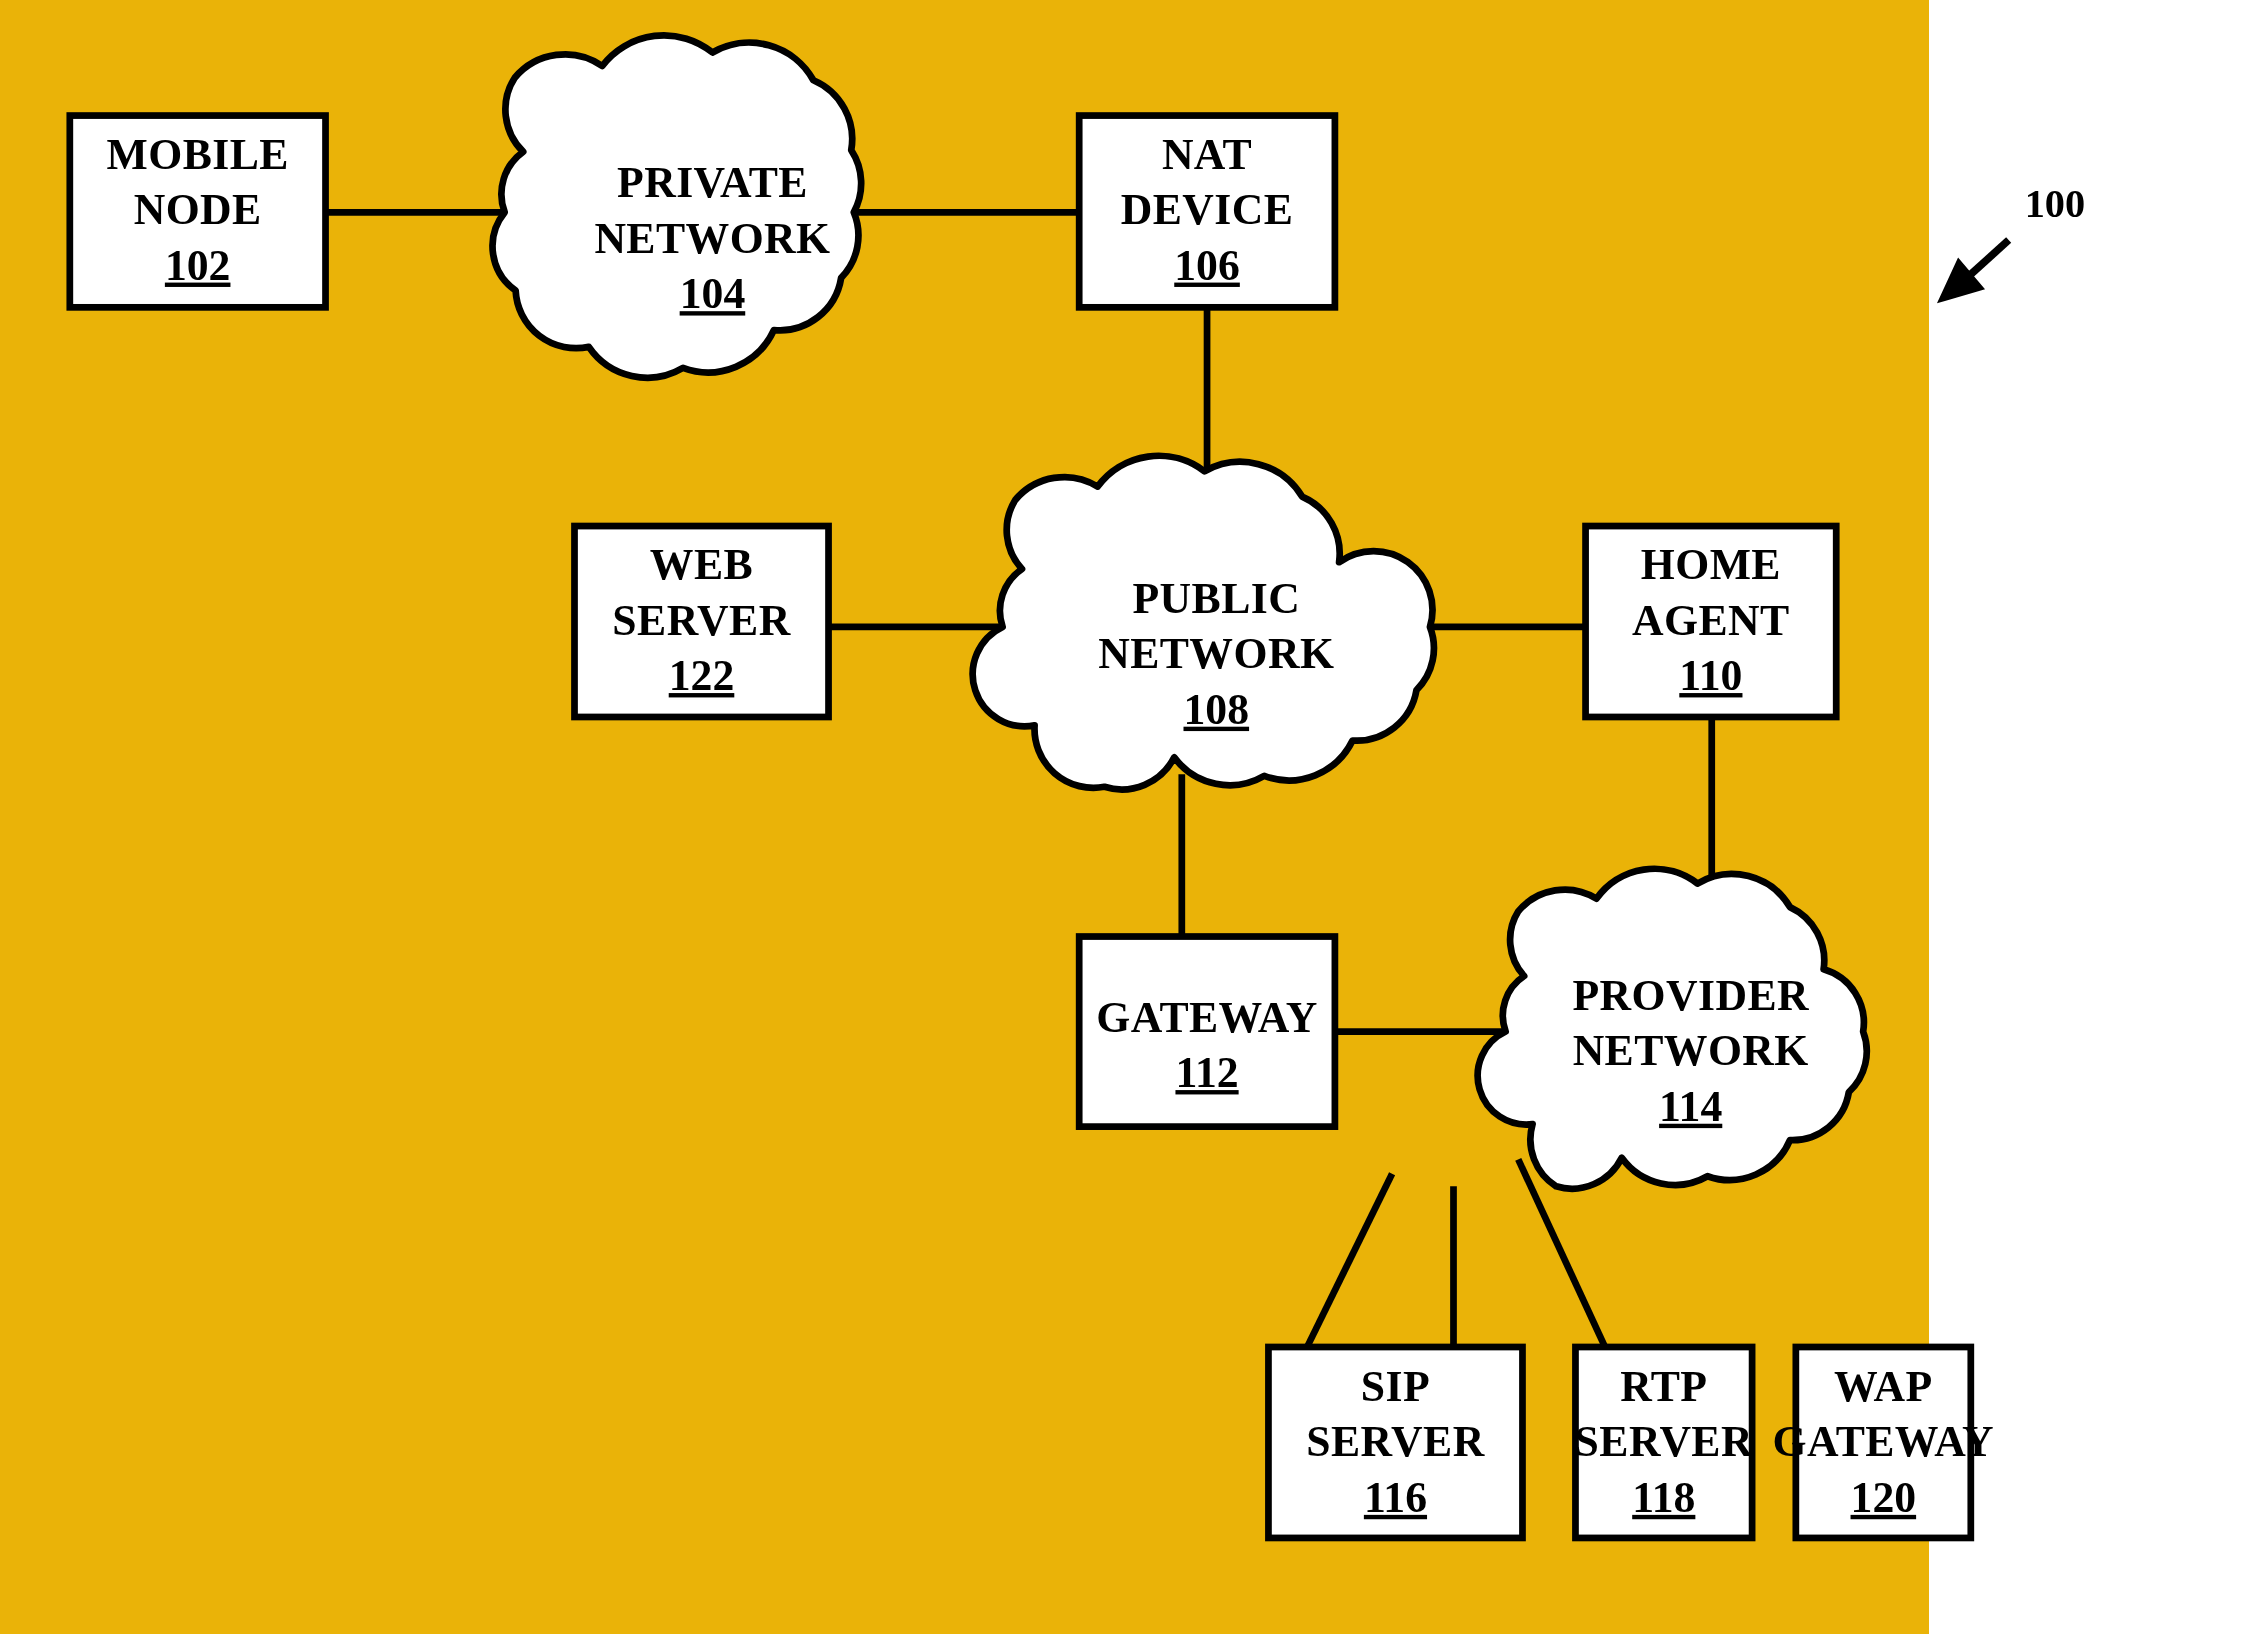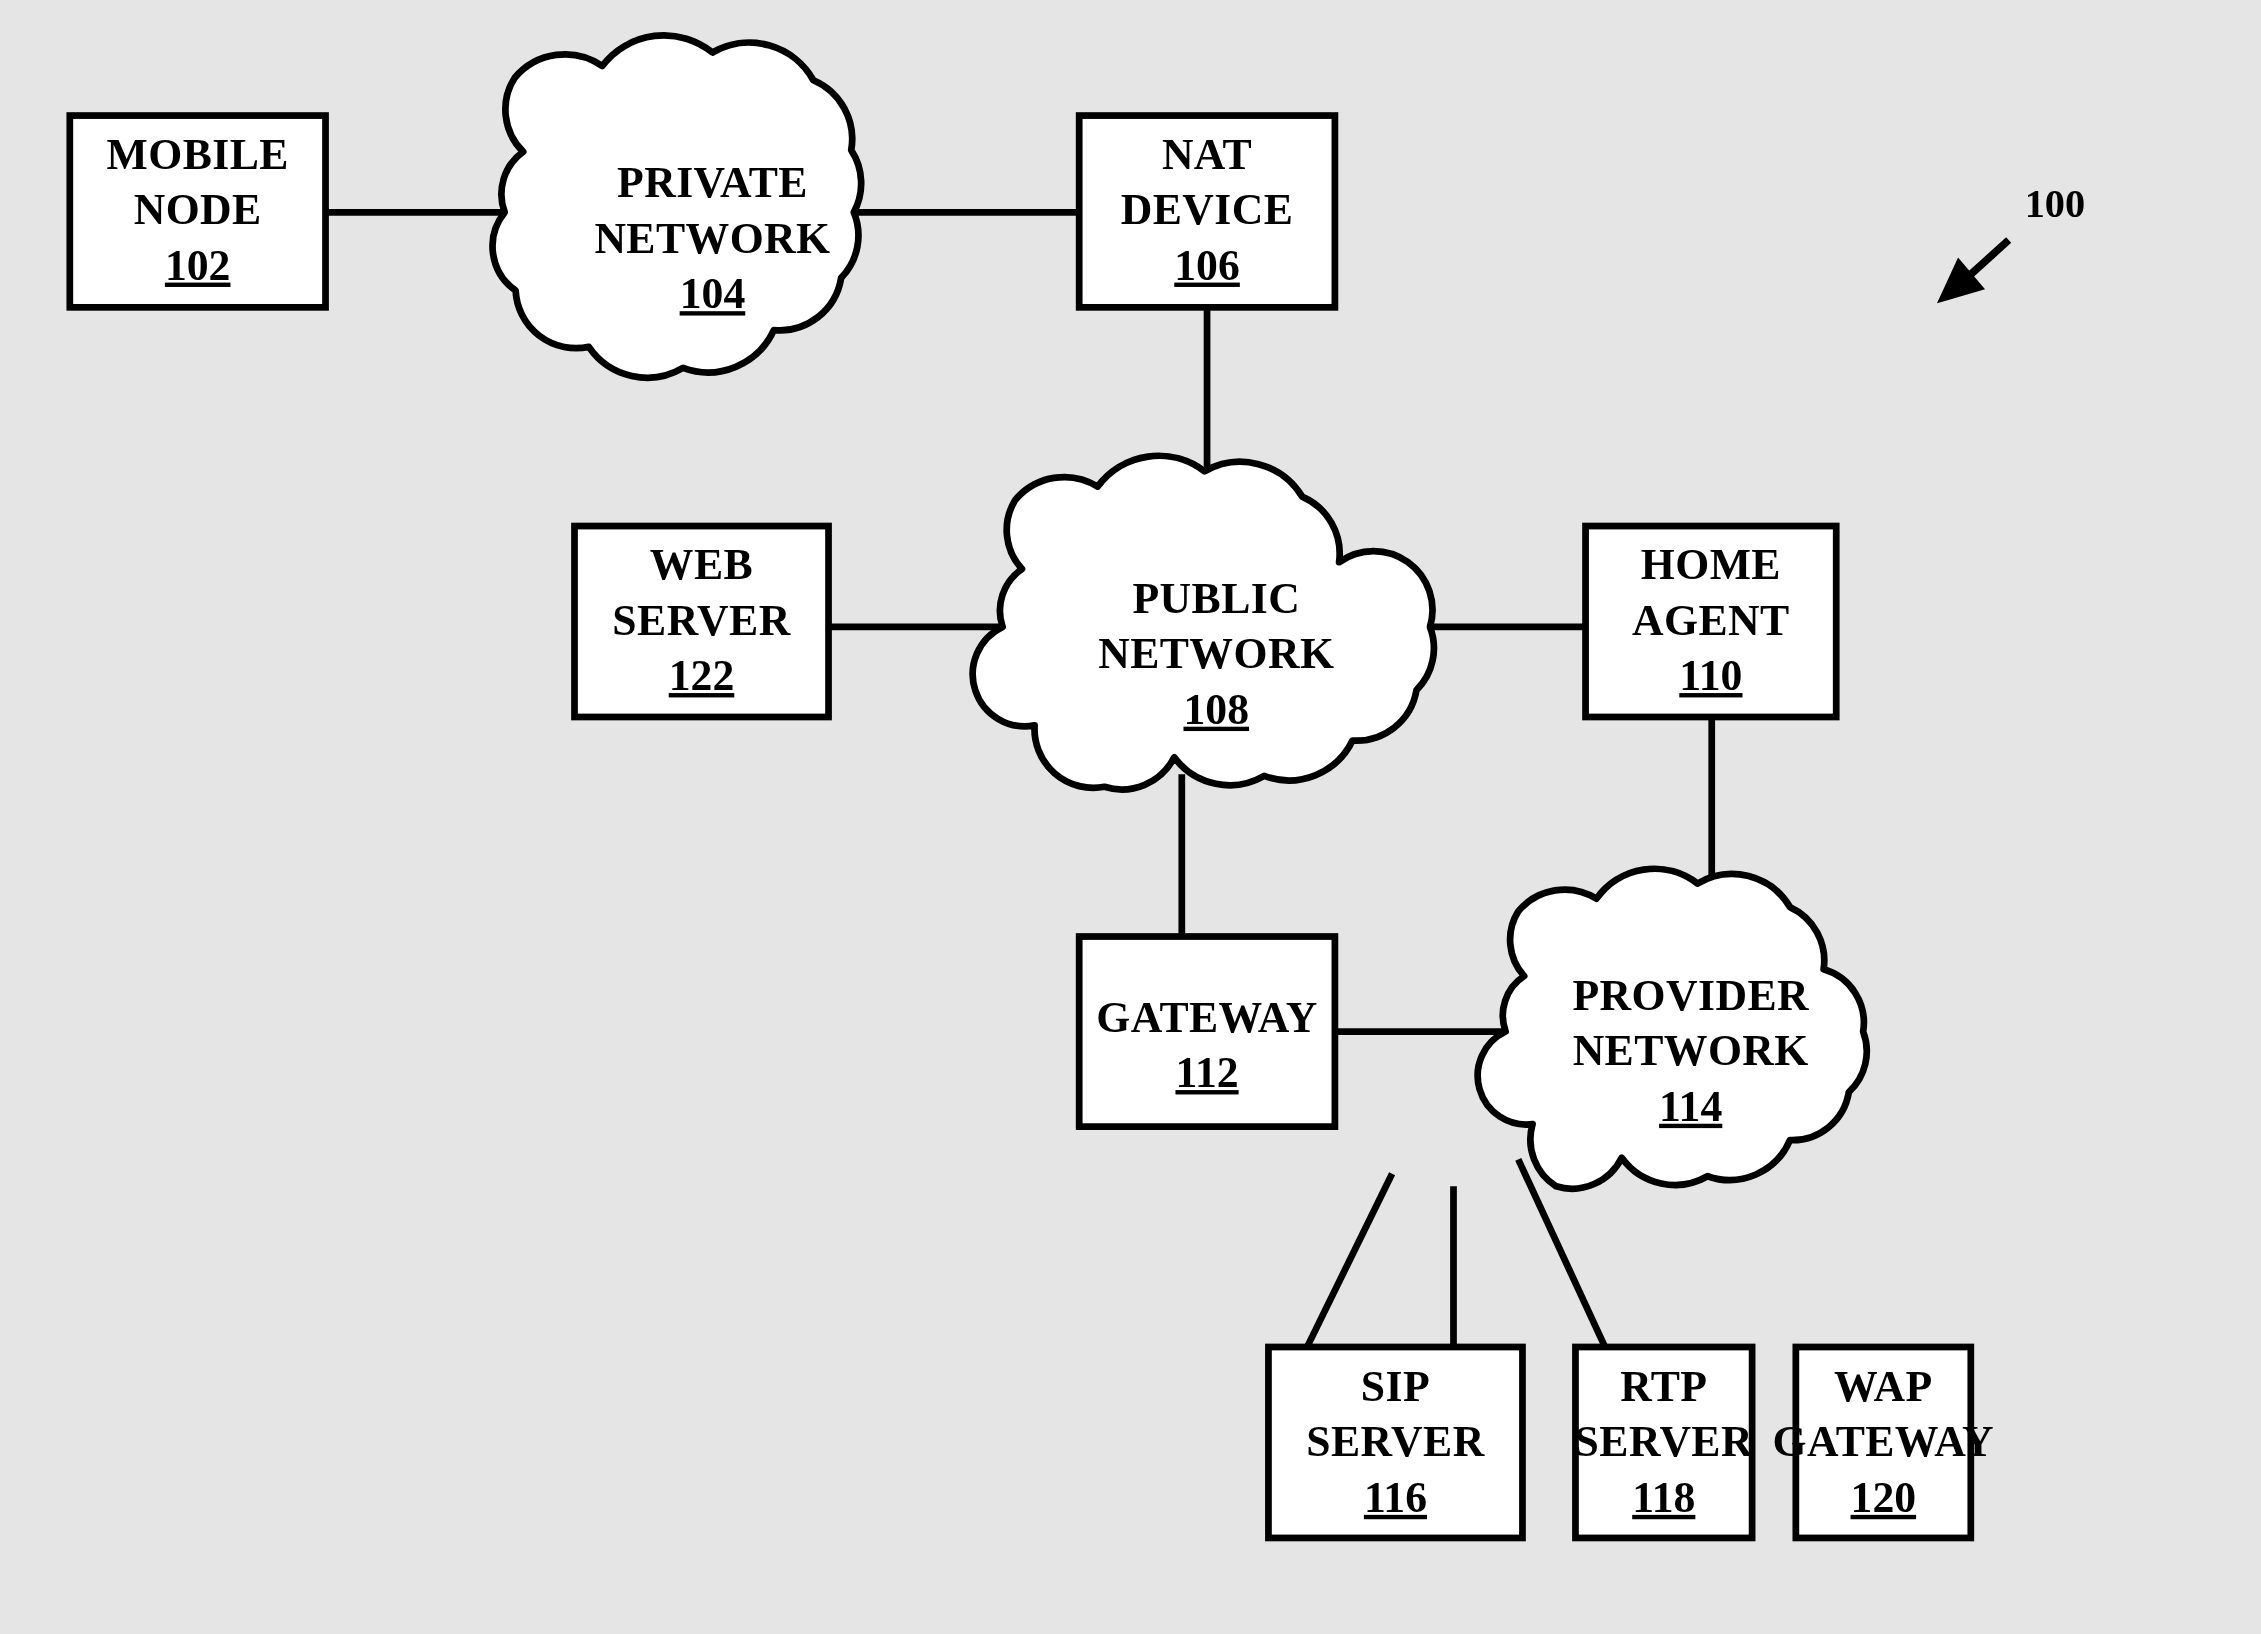--- a/index.html
+++ b/index.html
@@ -9,23 +9,23 @@
     background: #ffffff;
   }
   body {
     width: 2261px;
     height: 1635px;
     overflow: hidden;
     font-family: "Liberation Serif", "DejaVu Serif", serif;
   }
   #diagram-root {
     position: relative;
-    width: 2261px;
+    width: 1929px;
     height: 1635px;
-    background: #e5e5e5;
+    background: #eab308;
   }
   svg#fig {
     display: block;
     width: 2261px;
     height: 1635px;
   }
   .node-box {
     fill: #ffffff;
     stroke: #000000;
     stroke-width: 8;

